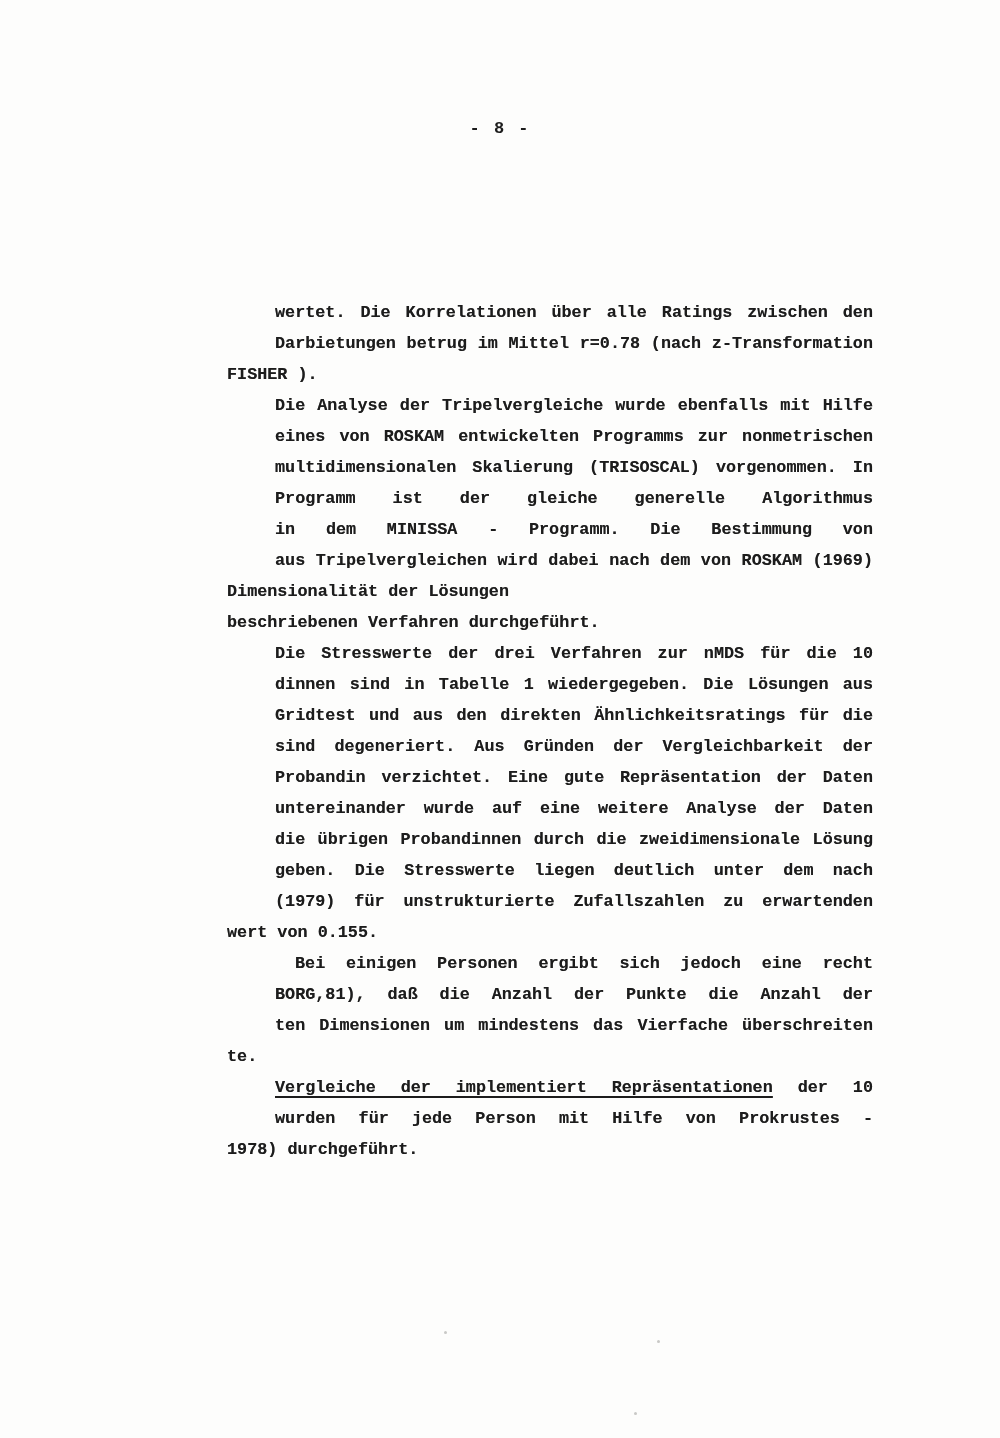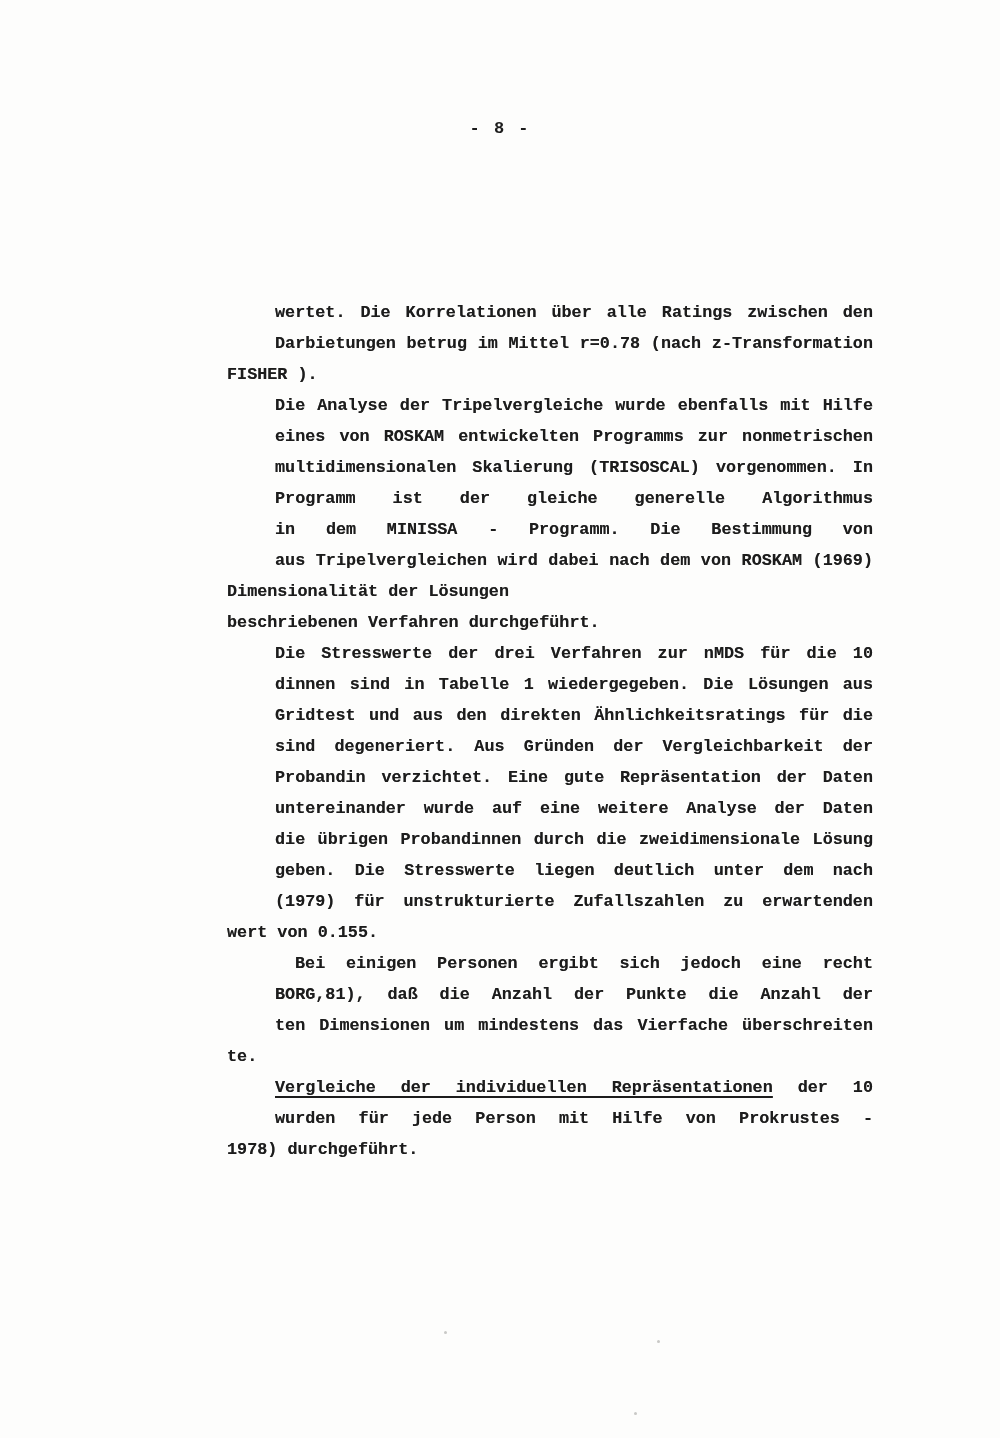--- a/index.html
+++ b/index.html
@@ -91,21 +91,21 @@
     <div class="line j">untereinander wurde auf eine weitere Analyse der Daten dieser</div>
     <div class="line j">die übrigen Probandinnen durch die zweidimensionale Lösung ge-</div>
     <div class="line j">geben. Die Stresswerte liegen deutlich unter dem nach SPENCE</div>
     <div class="line j">(1979) für unstrukturierte Zufallszahlen zu erwartenden Stress-</div>
     <div class="line">wert von 0.155.</div>
     <div class="line j ind">Bei einigen Personen ergibt sich jedoch eine recht deutliche</div>
     <div class="line j">BORG,81), daß die Anzahl der Punkte die Anzahl der interpretier-</div>
     <div class="line j">ten Dimensionen um mindestens das Vierfache überschreiten soll-</div>
     <div class="line">te.</div>
     <div class="line j">
-      <span class="u">Vergleiche der individuellen Repräsentationen</span><span> der 10 Tätigkeiten</span>
+      <span class="u">Vergleiche der implementiert Repräsentationen</span><span> der 10 Tätigkeiten</span>
     </div>
     <div class="line j">wurden für jede Person mit Hilfe von Prokrustes - Rotationen</div>
     <div class="line">1978) durchgeführt.</div>
   </div>
 
   <div class="speck" style="left:444px; top:1331px;"></div>
   <div class="speck" style="left:657px; top:1340px;"></div>
   <div class="speck" style="left:634px; top:1412px;"></div>
 
 </div>

